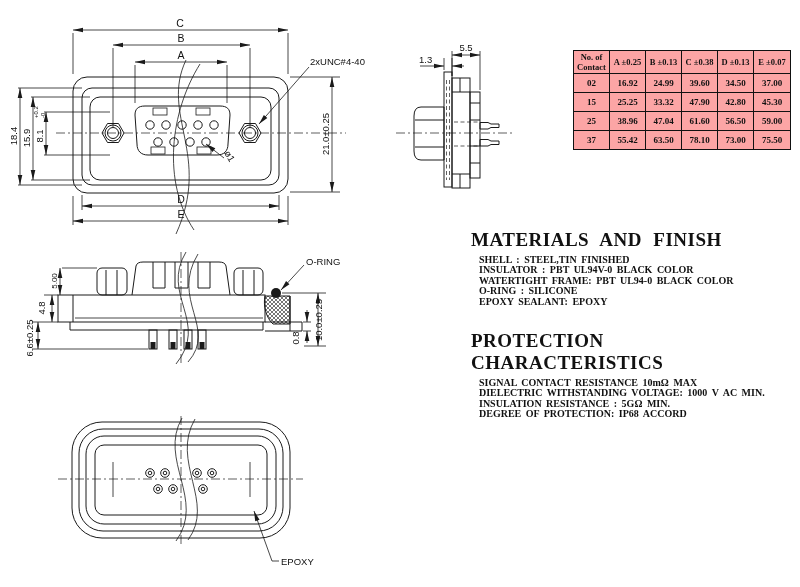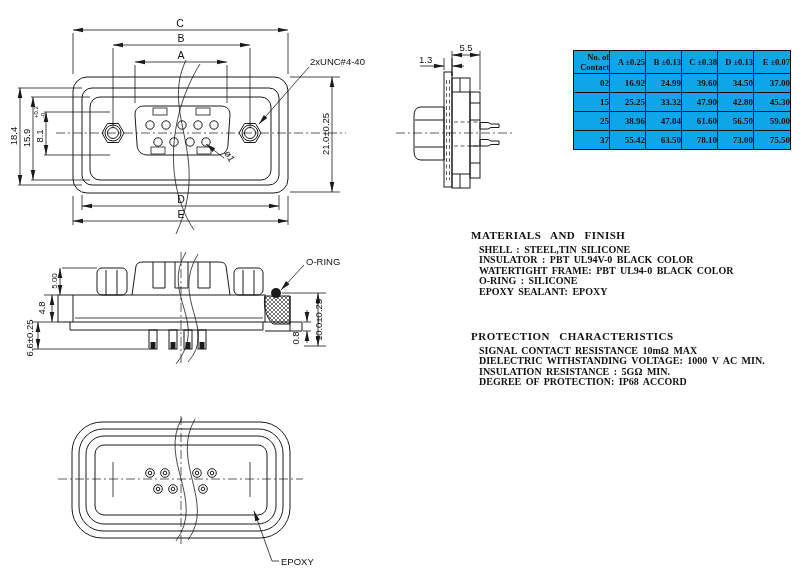--- a/index.html
+++ b/index.html
@@ -11,27 +11,27 @@
   .cl{stroke:#1a1a1a;fill:none;stroke-width:0.7;stroke-dasharray:9 3 2 3;}
   .dash{stroke:#1a1a1a;fill:none;stroke-width:0.7;stroke-dasharray:4 2.5;}
   .blk{fill:#1a1a1a;stroke:none;}
   text{fill:#111;font-family:"Liberation Sans",sans-serif;}
   .dt{font-size:9.5px;}
   .dL{font-size:10.5px;}
   .dsm{font-size:6px;}
   
   .dimtab{position:absolute;left:573px;top:50px;border-collapse:collapse;table-layout:fixed;}
   .dimtab th,.dimtab td{border:1.4px solid #111;font-family:"Liberation Serif",serif;
-      font-weight:bold;font-size:9px;text-align:right;padding:0;background:#0ea5e9;}
+      font-weight:bold;font-size:9px;text-align:center;padding:0;background:#fca5a5;}
   .dimtab th{height:22px;line-height:10px;font-size:8.5px;}
   .dimtab td{height:18px;}
   .dimtab col{width:36px;}
   
   .tblock{position:absolute;width:330px;}
-  .tblock h3{margin:0;font-size:11px;font-weight:bold;letter-spacing:0.5px;word-spacing:6px;
+  .tblock h3{margin:0;font-size:19px;font-weight:bold;letter-spacing:0.5px;word-spacing:6px;
       font-family:"Liberation Serif",serif;}
   .tblock ul{margin:4px 0 0 0;padding:0 0 0 8px;list-style:none;}
   .tblock li{font-size:10px;font-weight:bold;line-height:10.4px;word-spacing:2px;
       white-space:nowrap;font-family:"Liberation Serif",serif;}
 </style>
 </head>
 <body>
 
 <div class="sheet">
 
@@ -315,21 +315,21 @@
     <td>78.10</td>
     <td>73.00</td>
     <td>75.50</td>
   </tr>
 </tbody>
     </table>
 
 <div class="tblock" style="left:471px;top:229px;">
   <h3>MATERIALS AND FINISH</h3>
   <ul>
-    <li>SHELL : STEEL,TIN SILICONE</li>
+    <li>SHELL : STEEL,TIN FINISHED</li>
     <li>INSULATOR : PBT UL94V-0 BLACK COLOR</li>
     <li>WATERTIGHT FRAME: PBT UL94-0 BLACK COLOR</li>
     <li>O-RING : SILICONE</li>
     <li>EPOXY SEALANT: EPOXY</li>
   </ul>
 </div>
 
 <div class="tblock" style="left:471px;top:330px;">
   <h3>PROTECTION CHARACTERISTICS</h3>
   <ul>

